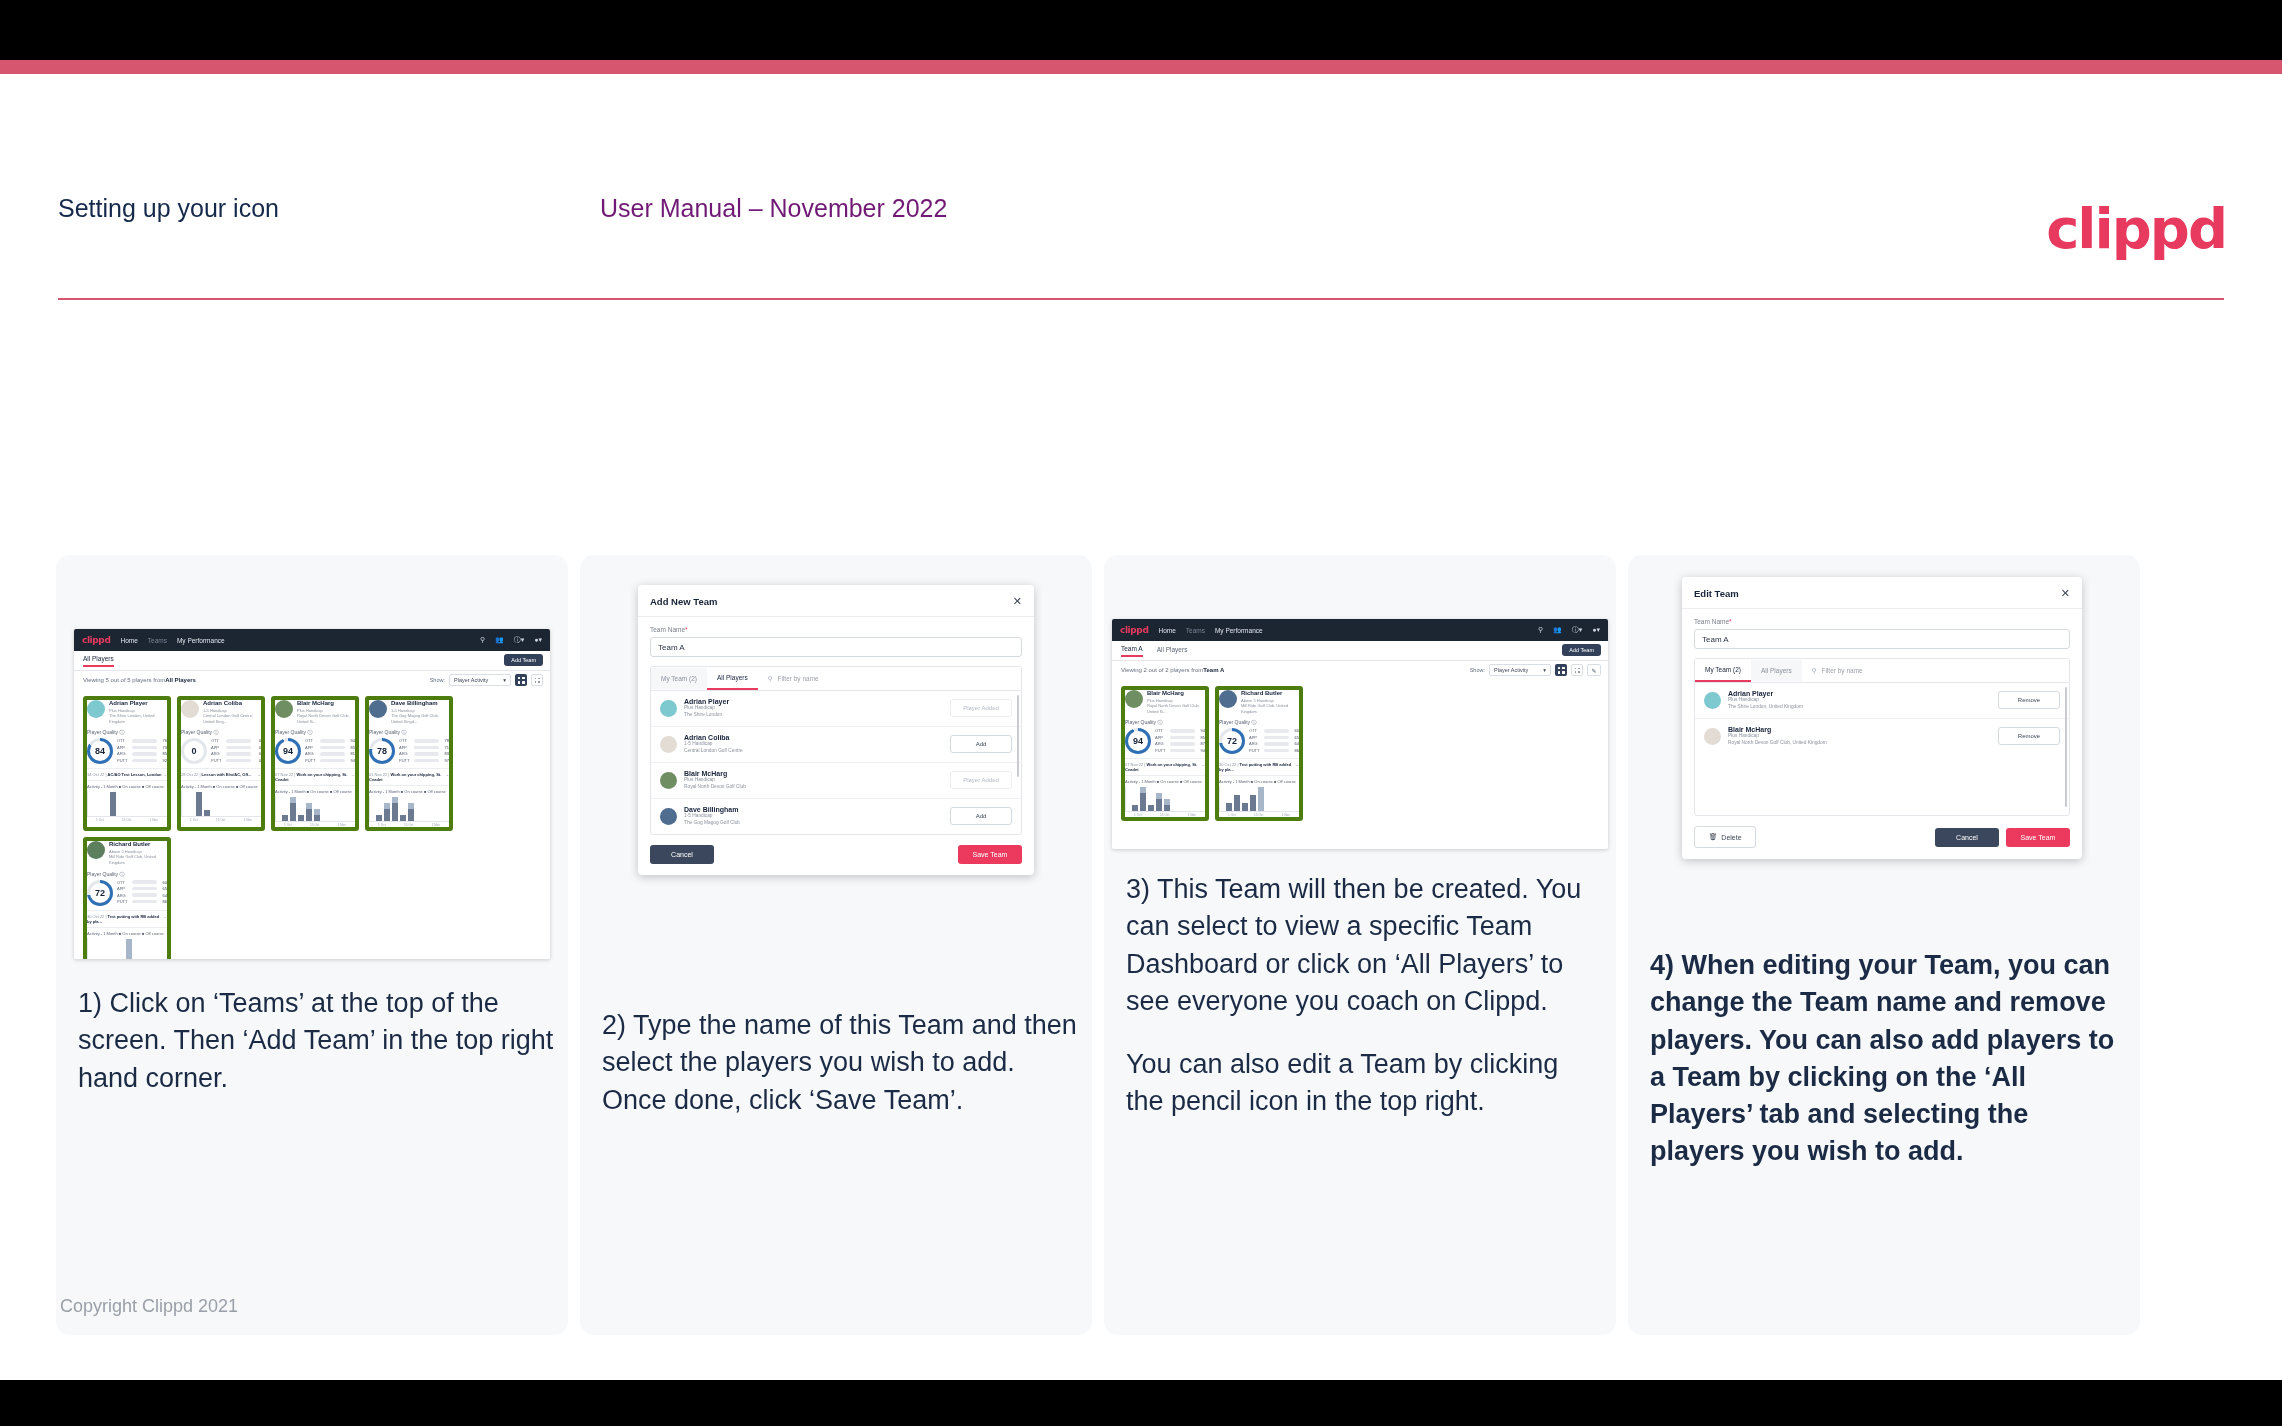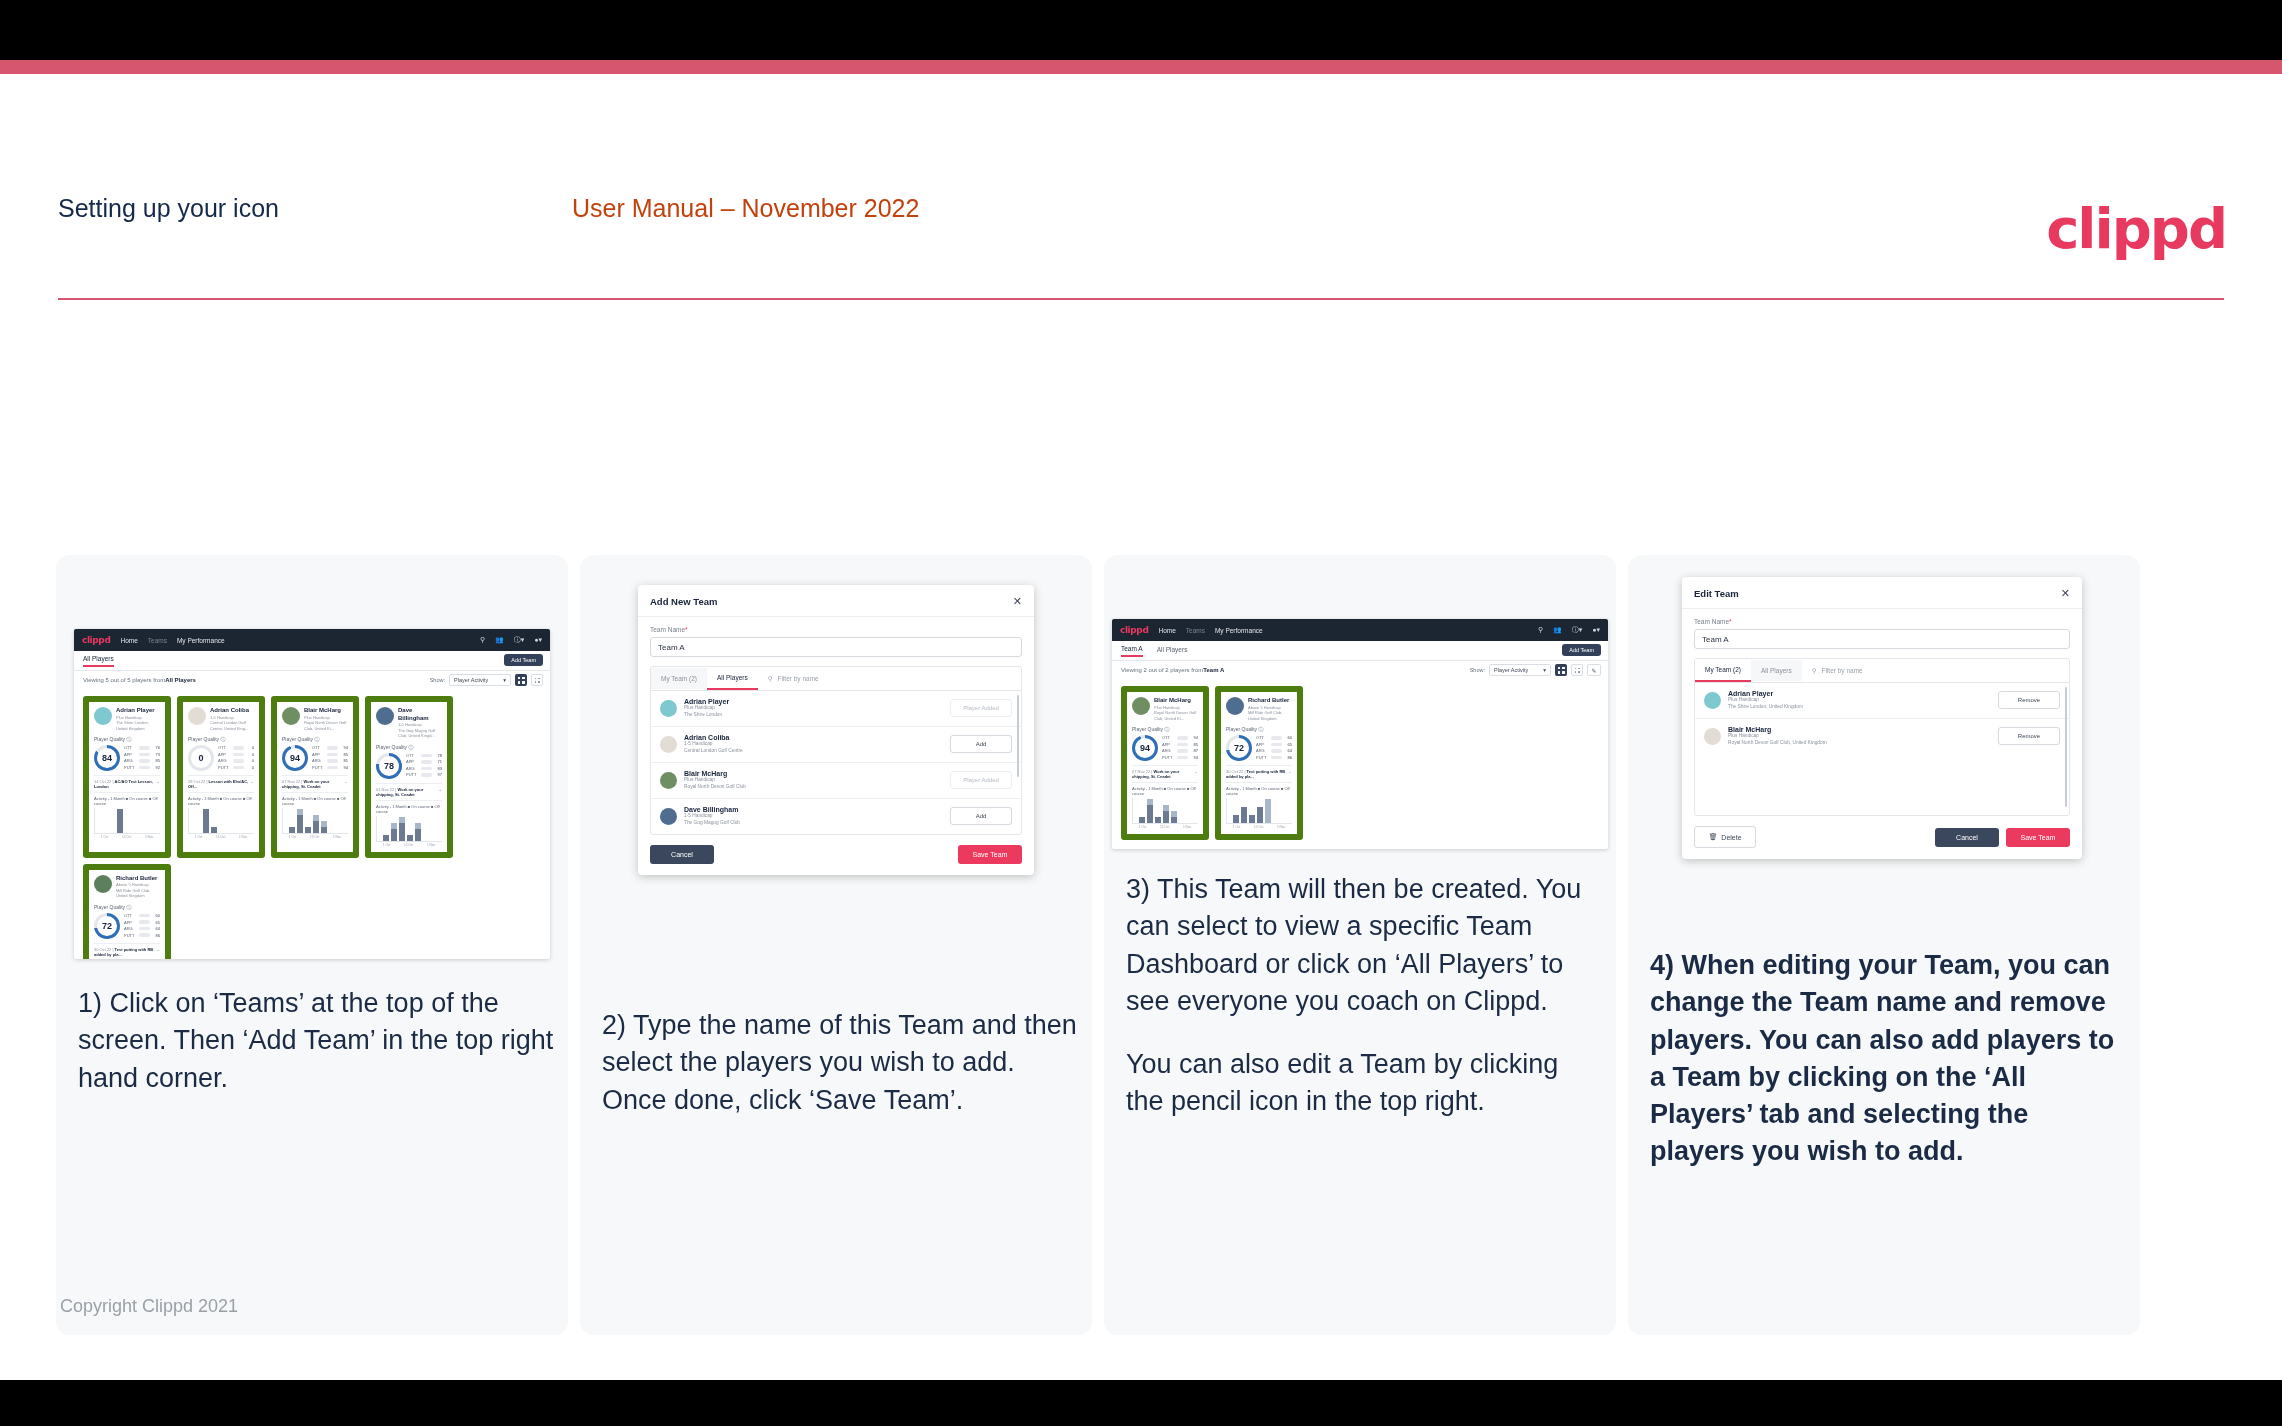--- a/index.html
+++ b/index.html
@@ -15,21 +15,21 @@
   .bar-top { position:absolute; left:0; top:0; width:2282px; height:60px; background:#000; }
   .bar-bottom { position:absolute; left:0; bottom:0; width:2282px; height:46px; background:#000; }
 
   .accent-strip { position:absolute; left:0; top:60px; width:2282px; height:14px; background:#d6566f; }
 
   .page { position:absolute; left:0; top:74px; width:2282px; height:1306px; background:#fff; }
 
   
   .hdr { position:absolute; left:0; top:0; width:2282px; height:150px; }
   .hdr-left { position:absolute; left:58px; top:120px; font-size:25px; color:#15294b; }
-  .hdr-mid  { position:absolute; left:572px; top:120px; font-size:25px; color:#c2410c; }
+  .hdr-mid  { position:absolute; left:600px; top:120px; font-size:25px; color:#701a75; }
   .hdr-rule { position:absolute; left:58px; top:224px; width:2166px; height:2px; background:#d6566f; }
   .logo { position:absolute; right:56px; top:122px; font-size:56px; font-weight:bold;
           color:#e8395f; letter-spacing:-2px; font-family:"DejaVu Sans", sans-serif; }
 
   
   .title { position:absolute; left:64px; top:297px; font-size:37px; font-weight:bold; color:#15294b; letter-spacing:-0.3px;}
   .subtitle { position:absolute; left:64px; top:348px; font-size:35px; color:#2c3e5d; font-weight:400;}
 
   
   .cards { position:absolute; left:56px; top:481px; width:2172px; height:780px; display:flex; gap:12px; }
@@ -65,21 +65,21 @@
                color:#3d4857; display:flex; align-items:center; padding:0 4px; justify-content:space-between;}
   .viewbtn { width:12px; height:12px; border-radius:2px; background:#33405a; display:grid;
              grid-template-columns:1fr 1fr; gap:1.5px; padding:2.5px; }
   .viewbtn i { background:#fff; border-radius:.5px; }
   .viewbtn.off { background:#fff; border:1px solid #d9dde4; }
   .viewbtn.off i { background:#8b94a3; }
   .pencil-sm { width:14px; height:12px; border:1px solid #d9dde4; border-radius:2px; display:flex;
                align-items:center; justify-content:center; font-size:6px; color:#5c6575; }
 
   .pgrid { display:flex; gap:6px; padding:7px 9px; flex-wrap:wrap; }
-  .pcard { width:88px; border:6px solid #4d7c0f; border-radius:3px; background:#fff; padding:5px; }
+  .pcard { width:88px; border:4px solid #4d7c0f; border-radius:3px; background:#fff; }
   .phead { display:flex; gap:4px; align-items:flex-start; }
   .pavatar { width:18px; height:18px; border-radius:50%; flex:none; }
   .pname { font-size:6px; font-weight:bold; color:#17233a; line-height:1.25;}
   .pmeta { font-size:4px; color:#8a919d; line-height:1.4; }
   .pq { font-size:5px; color:#5c6575; margin:5px 0 3px; }
   .pqrow { display:flex; align-items:center; gap:4px; }
   .ring { width:26px; height:26px; border-radius:50%; display:flex; align-items:center; justify-content:center;
           font-size:9px; font-weight:bold; color:#17233a; flex:none; }
   .bars { flex:1; }
   .brow { display:flex; align-items:center; gap:3px; margin-bottom:1.5px; }

